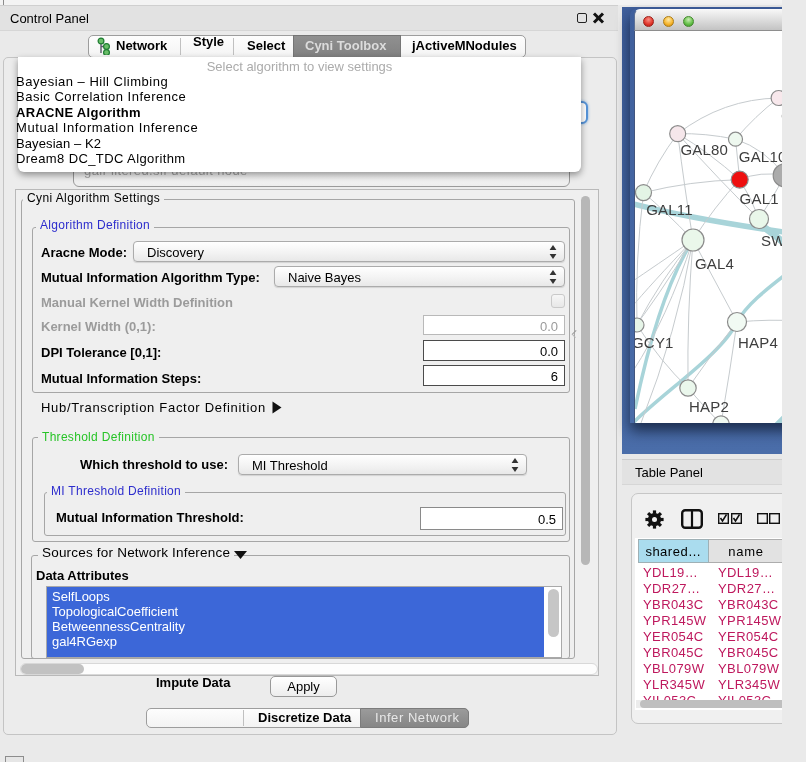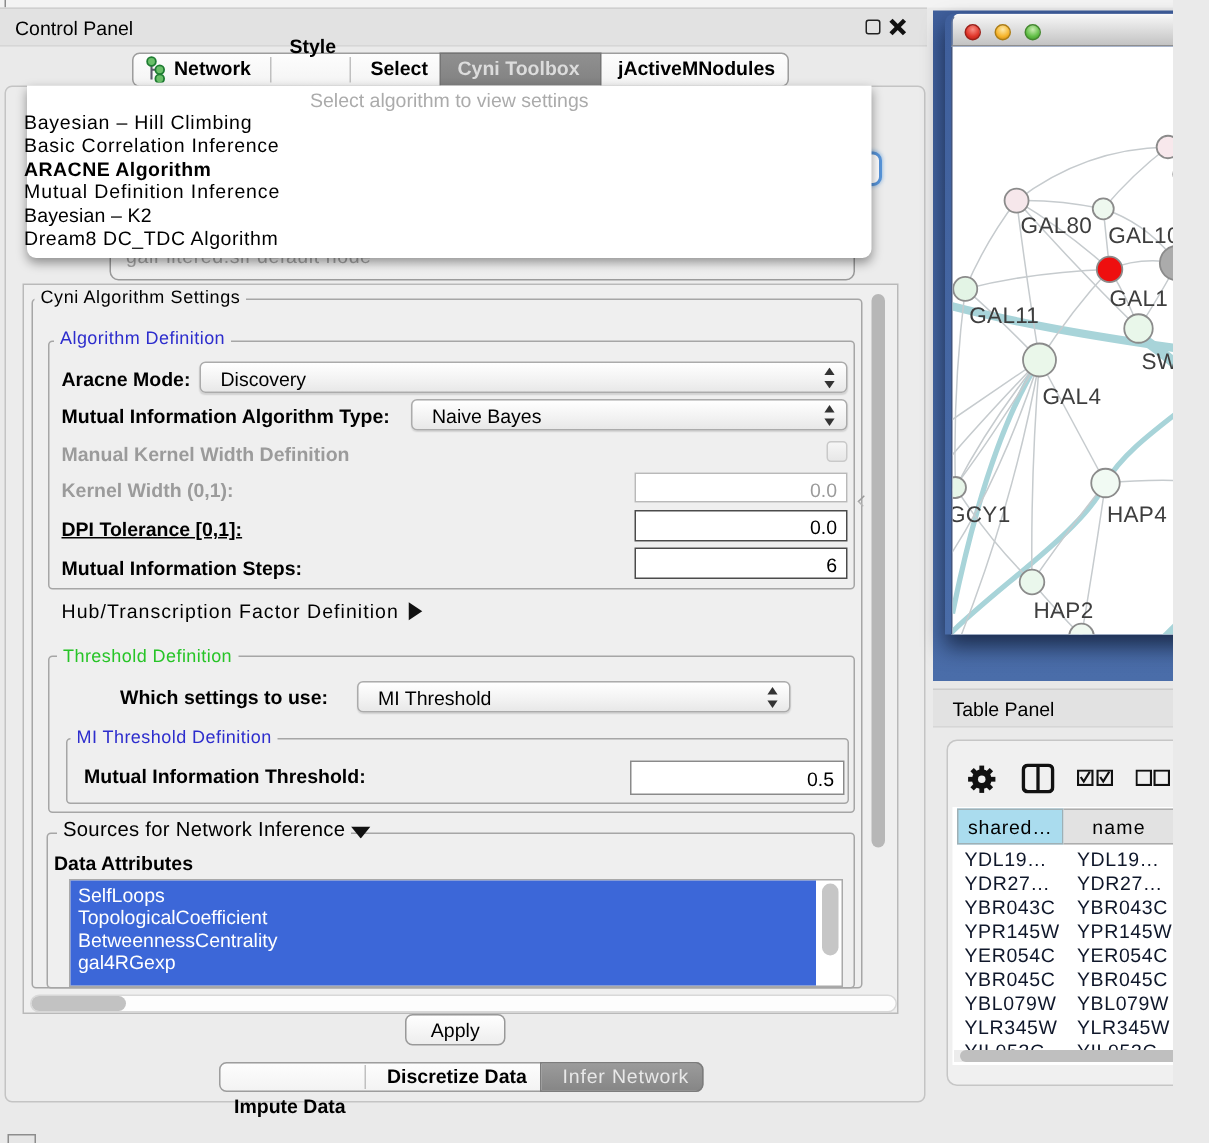--- a/index.html
+++ b/index.html
@@ -40,21 +40,21 @@
   <div class="abs" style="left:180px; top:38px; width:1px; height:17px; background:#c0c0c0;"></div>
   <div class="abs" style="left:233px; top:38px; width:1px; height:17px; background:#c0c0c0;"></div>
   <div class="abs" style="left:293px; top:35px; width:108px; height:23px; background:linear-gradient(#909090,#818181); border:1px solid #757575;"></div>
   <svg class="abs" style="left:96px; top:36px;" width="14" height="19" viewBox="0 0 14 19">
     <path d="M5 6 V17 M5 10.5 H10.5" fill="none" stroke="#5a5a6a" stroke-width="1.4"></path>
     <circle cx="5" cy="5" r="2.9" fill="#6abf69" stroke="#1e7c32" stroke-width="1.2"></circle>
     <circle cx="10.5" cy="10.5" r="2.9" fill="#6abf69" stroke="#1e7c32" stroke-width="1.2"></circle>
     <circle cx="10.5" cy="16.5" r="2.9" fill="#6abf69" stroke="#1e7c32" stroke-width="1.2"></circle>
   </svg>
   <div class="lbl b" style="left:116px; top:38px;">Network</div>
-  <div class="lbl b" style="left:193px; top:23px;">Style</div>
+  <div class="lbl b" style="left:193px; top:34px;">Style</div>
   <div class="lbl b" style="left:247px; top:38px;">Select</div>
   <div class="lbl b" style="left:305px; top:38px; color:#dcdcdc;">Cyni Toolbox</div>
   <div class="lbl b" style="left:412px; top:38px;">jActiveMNodules</div>
 
   <div class="abs" style="left:73px; top:160px; width:497px; height:27px; border:1px solid #9a9a9a; border-radius:6px; background:linear-gradient(#fdfdfd,#ededed);"></div>
   <div class="abs" style="left:84px; top:163px; font-size:13px; color:#a6a6a6; letter-spacing:0.4px;">galFiltered.sif default node</div>
 
   <div class="abs" style="left:560px; top:101px; width:28px; height:23px; border:2px solid #5693d8; border-radius:6px; background:#fff; box-shadow:0 0 3px #79aee2;"></div>
 
   <div class="abs" style="left:15px; top:189px; width:584px; height:487px; background:#efefef; border:1px solid #b9b9b9;"></div>
@@ -84,39 +84,39 @@
   </div>
 
   <div class="lbl b" style="left:41px; top:295px; color:#9b9b9b;text-align:center;">Manual Kernel Width Definition</div>
   <div class="abs" style="left:551px; top:294px; width:14px; height:14px; border:1px solid #c9c9c9; border-radius:3px; background:linear-gradient(#f6f6f6,#e7e7e7);"></div>
 
   <div class="lbl b" style="left:41px; top:319px; color:#9b9b9b;text-align:center;">Kernel Width (0,1):</div>
   <div class="field" style="left:423px; top:315px; width:142px; height:20px; border:1px solid #b9b9b9;">
     <span class="fieldtx" style="color:#9b9b9b;">0.0</span>
   </div>
 
-  <div class="lbl b" style="left:41px; top:345px;text-decoration:underline;">DPI Tolerance [0,1]:</div>
+  <div class="lbl b" style="left:41px; top:345px;">DPI Tolerance [0,1]:</div>
   <div class="field" style="left:423px; top:340px; width:142px; height:21px; border:1px solid #4b4b4b;">
     <span class="fieldtx">0.0</span>
   </div>
 
   <div class="lbl b" style="left:41px; top:371px;">Mutual Information Steps:</div>
   <div class="field" style="left:423px; top:365px; width:142px; height:21px; border:1px solid #4b4b4b;">
     <span class="fieldtx">6</span>
   </div>
 
   <div class="lbl" style="left:41px; top:400px; letter-spacing:0.7px;">Hub/Transcription Factor Definition</div>
   <svg class="abs" style="left:272px; top:401px;" width="10" height="13" viewBox="0 0 10 13">
       <path d="M0.5 0.5 L9.5 6.5 L0.5 12.5 Z" fill="#111"></path>
     </svg>
 
   <div class="gbox" style="left:32px; top:437px; width:538px; height:105px;"></div>
   <div class="gtitle" style="left:38px; top:430px; color:#27c427;">Threshold Definition</div>
 
-  <div class="lbl b" style="left:80px; top:457px;">Which settings to use:</div>
+  <div class="lbl b" style="left:80px; top:457px;">Which threshold to use:</div>
   <div class="combo" style="left:238px; top:454px; width:289px; height:21px;">
     <span class="tx">MI Threshold</span>
     <svg class="spin" viewBox="0 0 8 14">
         <path d="M4 0 L7.4 5 H0.6 Z" fill="#333"></path>
         <path d="M4 14 L7.4 9 H0.6 Z" fill="#333"></path>
       </svg>
   </div>
 
   <div class="gbox" style="left:44px; top:492px; width:522px; height:44px;"></div>
   <div class="gtitle" style="left:47px; top:484px; color:#2d2dcd;">MI Threshold Definition</div>
@@ -144,30 +144,30 @@
 
   <div class="abs" style="left:581px; top:196px; width:9px; height:369px; background:#b7b7b7; border-radius:5px;"></div>
   <div class="abs" style="left:20px; top:663px; width:578px; height:12px; background:#fdfdfd; border:1px solid #d8d8d8; border-radius:6px;"></div>
   <div class="abs" style="left:21px; top:664px; width:63px; height:10px; background:#c2c2c2; border-radius:5px;"></div>
 
   <div class="abs" style="left:18px; top:57px; width:563px; height:115px; background:#fff; border-radius:0 0 6px 6px; box-shadow:0 3px 7px rgba(0,0,0,0.4);"></div>
   <div class="abs" style="left:18px; top:59px; width:563px; height:14px; font-size:13px; color:#ababab; text-align:center;">Select algorithm to view settings</div>
   <div class="abs lbl" style="left:16px; top:74px; letter-spacing:0.5px;">Bayesian – Hill Climbing</div>
   <div class="abs lbl" style="left:16px; top:89px; letter-spacing:0.5px;">Basic Correlation Inference</div>
   <div class="abs lbl b" style="left:16px; top:105px; letter-spacing:0.3px;">ARACNE Algorithm</div>
-  <div class="abs lbl" style="left:16px; top:120px; letter-spacing:0.6px;">Mutual Definition Inference</div>
+  <div class="abs lbl" style="left:16px; top:120px; letter-spacing:0.6px;">Mutual Information Inference</div>
   <div class="abs lbl" style="left:16px; top:136px; letter-spacing:0.1px;">Bayesian – K2</div>
   <div class="abs lbl" style="left:16px; top:151px; letter-spacing:0.4px;">Dream8 DC_TDC Algorithm</div>
 
   <div class="abs" style="left:270px; top:676px; width:67px; height:21px; background:linear-gradient(#ffffff,#ededed); border:1px solid #999; border-radius:5px; font-size:13px; text-align:center; padding-top:2px;">Apply</div>
 
   <div class="abs" style="left:146px; top:708px; width:323px; height:20px; background:linear-gradient(#fdfdfd,#f3f3f3); border:1px solid #9d9d9d; border-radius:5px;"></div>
   <div class="abs" style="left:243px; top:710px; width:1px; height:16px; background:#c0c0c0;"></div>
   <div class="abs" style="left:360px; top:708px; width:109px; height:20px; background:linear-gradient(#9b9b9b,#868686); border:1px solid #7c7c7c; border-radius:0 5px 5px 0;"></div>
-  <div class="lbl b" style="left:156px; top:730px;">Impute Data</div>
+  <div class="lbl b" style="left:156px; top:675px;">Impute Data</div>
   <div class="lbl b" style="left:258px; top:710px;">Discretize Data</div>
   <div class="lbl" style="left:375px; top:710px; color:#e8e8e8; letter-spacing:0.55px;">Infer Network</div>
 
   <div class="abs" style="left:5px; top:756px; width:19px; height:10px; background:#e6e6e6; border:1px solid #8d8d8d;"></div>
 
   <div class="abs" style="left:622px; top:7px; width:184px; height:447px; background:linear-gradient(#3f5f9c,#4a6da9);"></div>
 
   <div class="abs" style="left:630px; top:9px; width:176px; height:414px; box-shadow:0 8px 14px rgba(5,12,30,0.65); border-radius:6px 0 0 0;"></div>
   <div class="abs" style="left:634px; top:9px; width:172px; height:22px; background:linear-gradient(#f6f6f6,#c3c3c3); border-left:1px solid #5b6f96; border-top:1px solid #fafafa; border-bottom:1px solid #8e8e8e; border-radius:6px 0 0 0;"></div>
   <div class="abs" style="left:643px; top:16px; width:11px; height:11px; border-radius:50%; background:radial-gradient(circle at 50% 30%, #f98e84, #e0352a 60%, #ad1d14); border:0.5px solid #9c2019;"></div>
@@ -288,21 +288,21 @@
   </svg>
   <svg class="abs" style="left:795px; top:505px;" width="18" height="25" viewBox="0 0 18 25">
     <path d="M2 2 H11 L16 7 V23 H2 Z" fill="none" stroke="#111" stroke-width="2.4"></path>
   </svg>
 
   <div class="abs" style="left:635px; top:538px; width:171px; height:172px; background:#fff;"></div>
   <div class="abs" style="left:638px; top:539px; width:71px; height:24px; background:#aadcee; border:1px solid #9fb0b5; font-size:13px; letter-spacing:0.5px; text-align:center; padding-top:4px;">shared…</div>
   <div class="abs" style="left:709px; top:539px; width:75px; height:24px; background:#e2e2e2; border:1px solid #adadad; border-left:none; font-size:13px; letter-spacing:0.8px; text-align:center; padding-top:4px;">name</div>
   <div class="abs" style="left:784px; top:539px; width:22px; height:24px; background:#aadcee; border:1px solid #9fb0b5; border-left:none; font-size:13px; padding:4px 0 0 19px;">A</div>
 
-  <div class="abs" style="left:635px; top:563px; width:171px; height:137px; overflow:hidden; font-size:13px; letter-spacing:0.4px; color:#0f172a;">
+  <div class="abs" style="left:635px; top:563px; width:171px; height:137px; overflow:hidden; font-size:13px; letter-spacing:0.4px; color:#be185d;">
     <div style="position:absolute; left:8px; top:2px;">YDL19…</div>
       <div style="position:absolute; left:83px; top:2px;">YDL19…</div>
       <div style="position:absolute; left:151px; top:2px;">13</div>
     <div style="position:absolute; left:8px; top:18px;">YDR27…</div>
       <div style="position:absolute; left:83px; top:18px;">YDR27…</div>
       <div style="position:absolute; left:151px; top:18px;">12</div>
     <div style="position:absolute; left:8px; top:34px;">YBR043C</div>
       <div style="position:absolute; left:83px; top:34px;">YBR043C</div>
     <div style="position:absolute; left:8px; top:50px;">YPR145W</div>
       <div style="position:absolute; left:83px; top:50px;">YPR145W</div>

